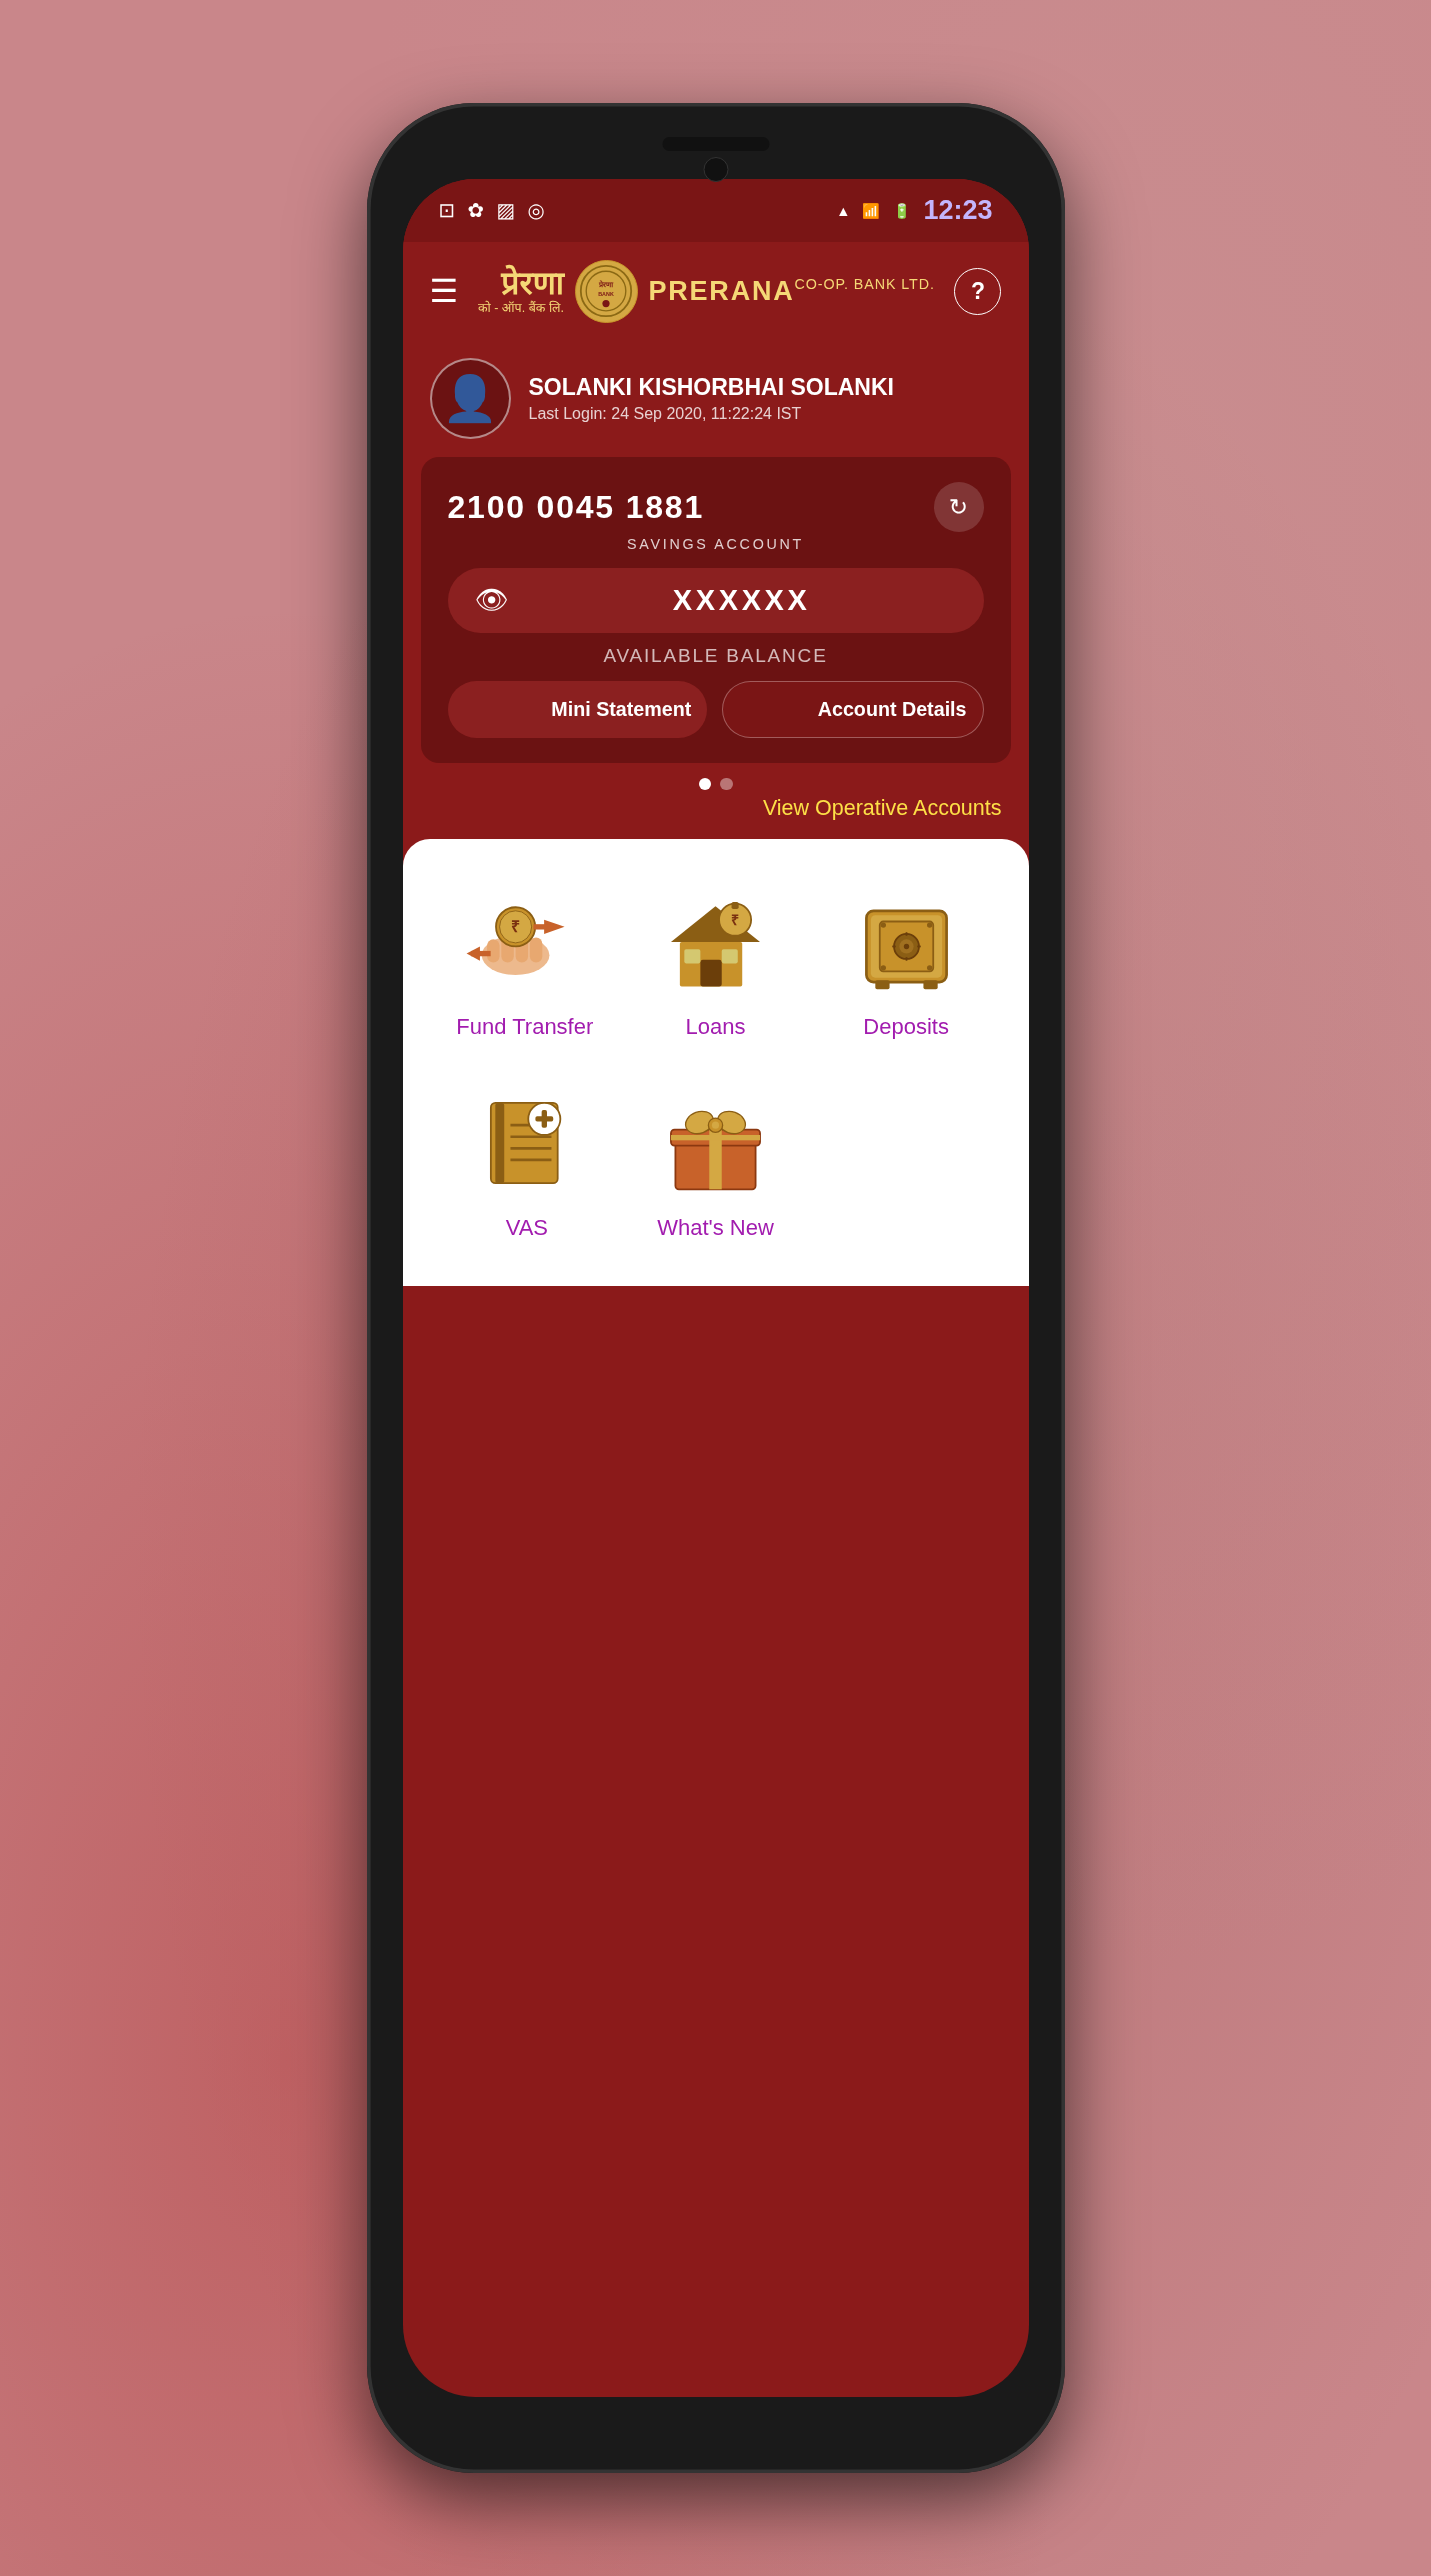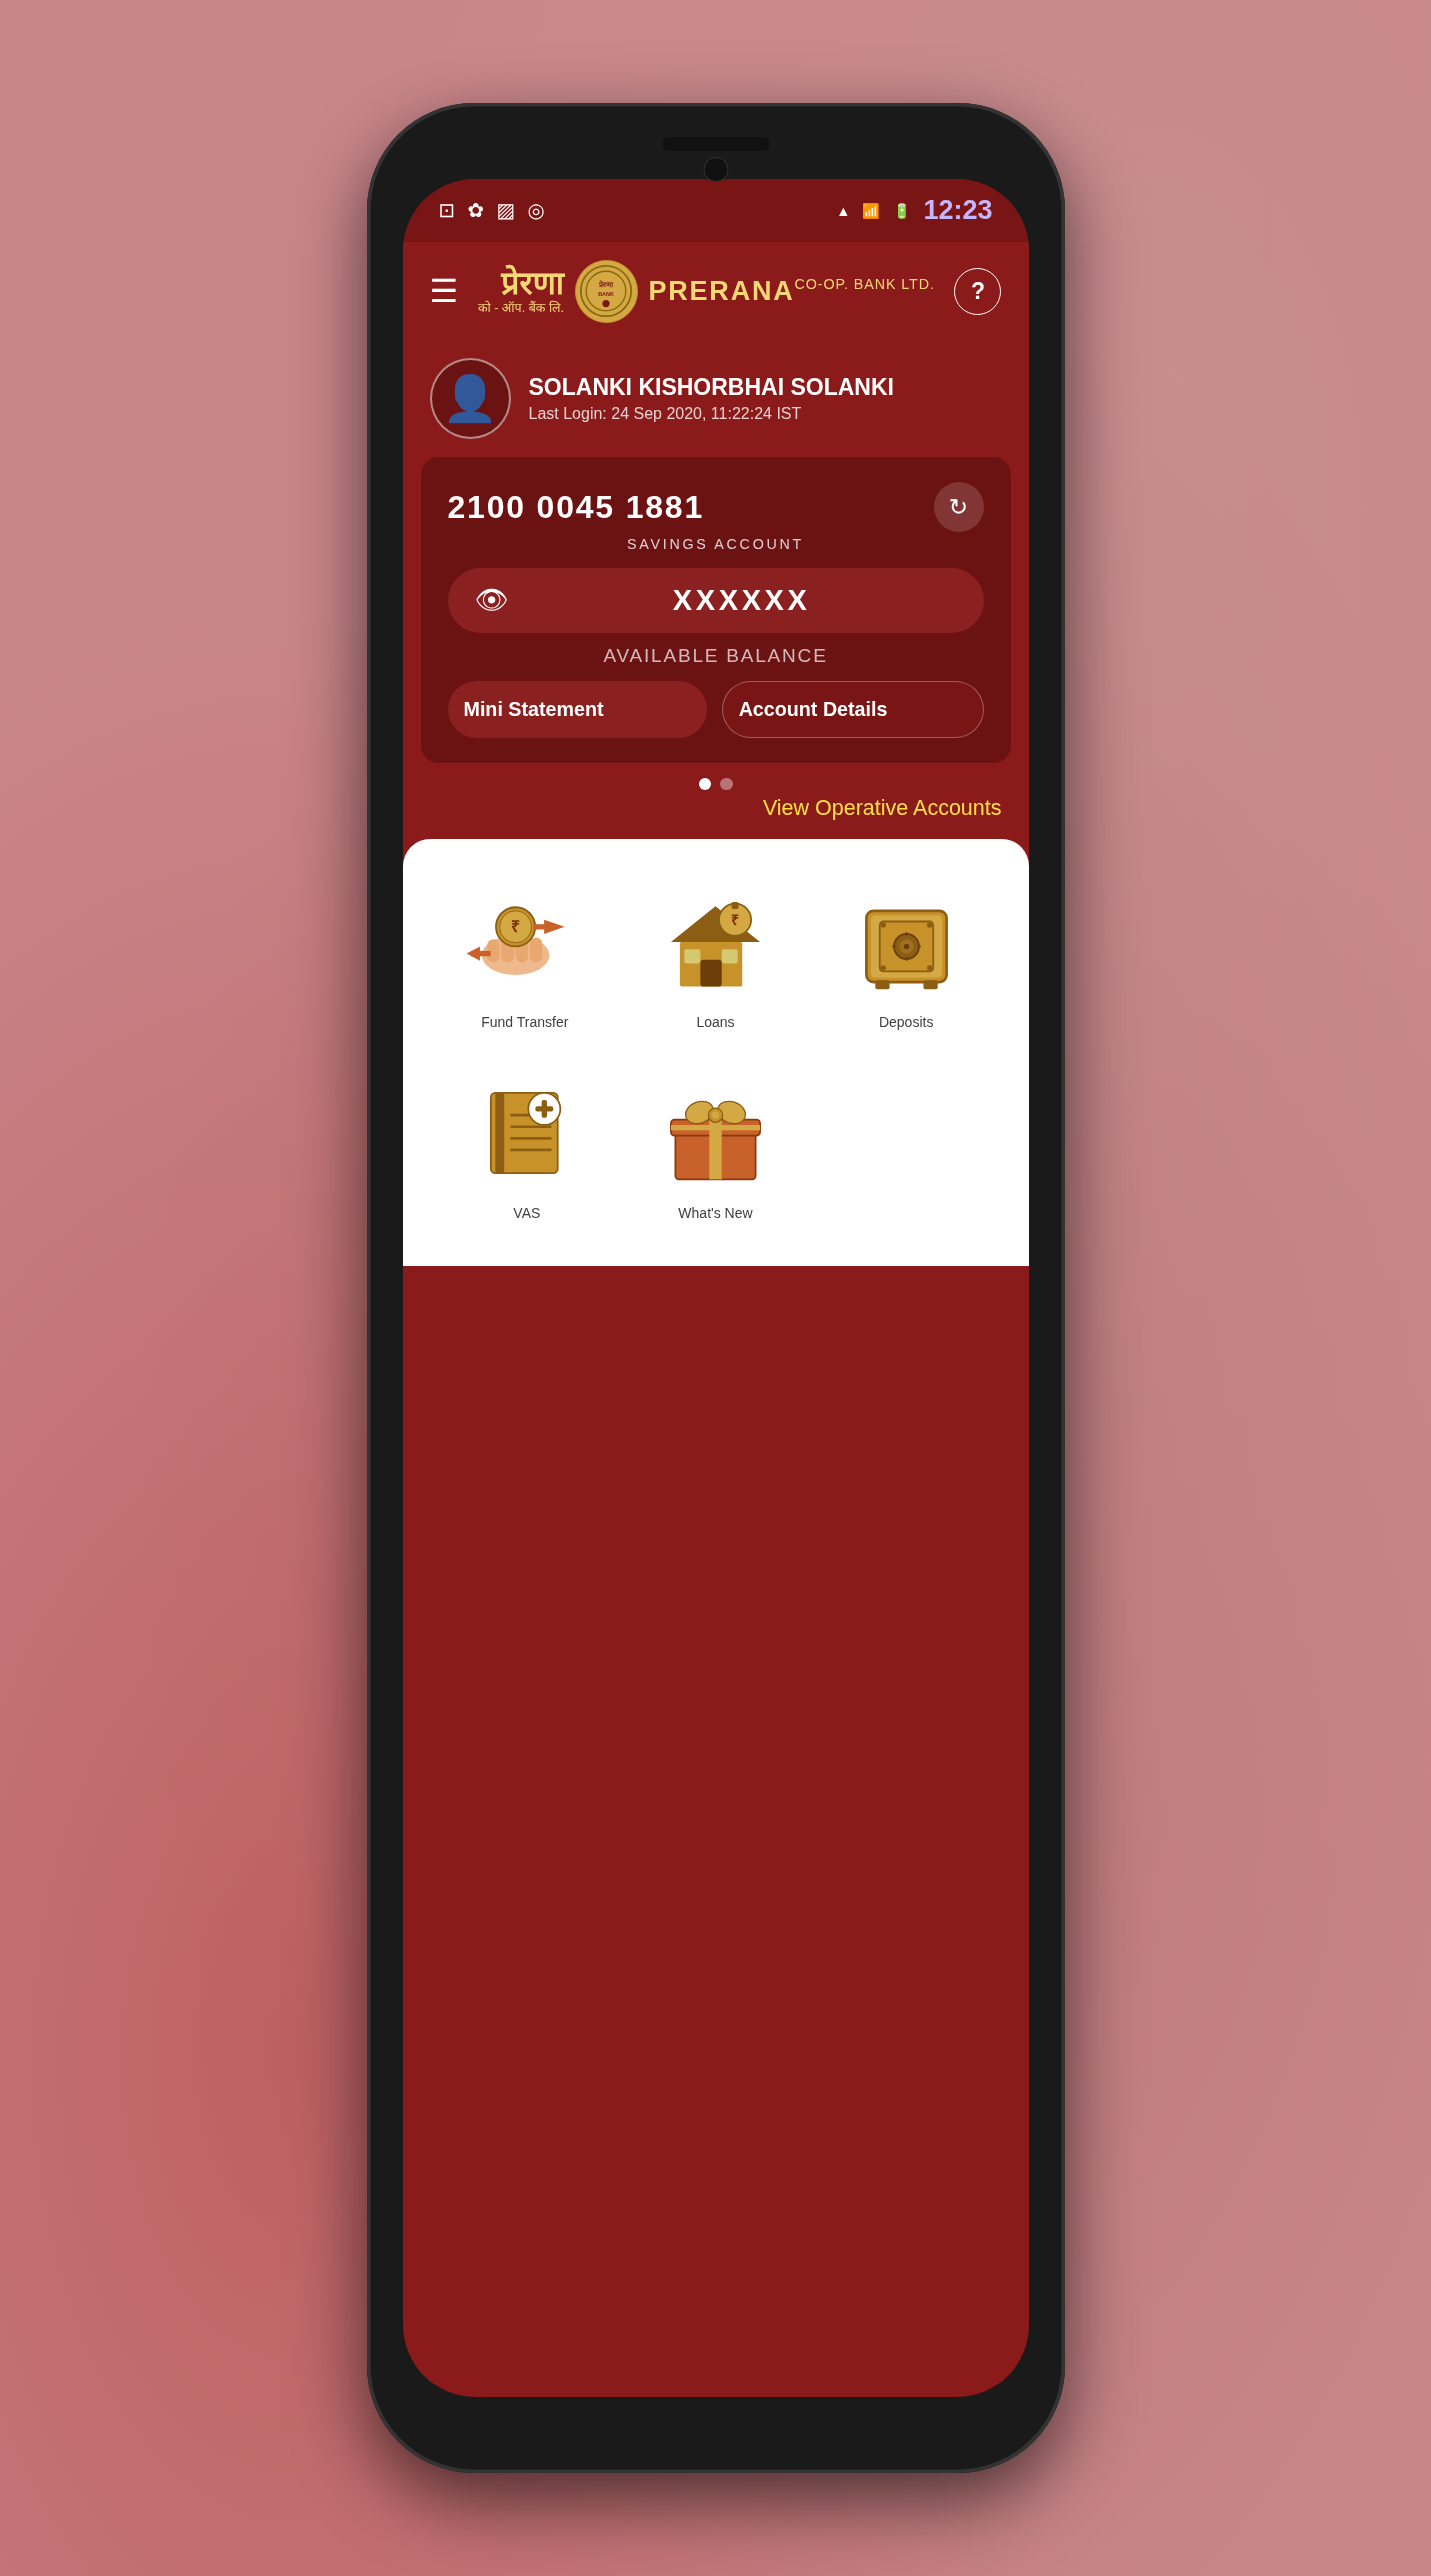--- a/index.html
+++ b/index.html
@@ -275,21 +275,21 @@
       gap: 14.3px;
     }
     .card-btn {
       flex: 1;
       padding: 16px;
       border-radius: 36px;
       border: none;
       font-size: 19.7px;
       font-weight: bold;
       cursor: pointer;
-      text-align: left;
+      text-align: right;
     }
     .card-btn-mini {
       background: #8b2020;
       color: white;
     }
     .card-btn-account {
       background: #7a1515;
       color: white;
       border: 0.9px solid rgba(255,255,255,0.3);
     }
@@ -344,22 +344,22 @@
       cursor: pointer;
     }
     .service-icon-wrap {
       width: 116px;
       height: 116px;
       display: flex;
       align-items: center;
       justify-content: center;
     }
     .service-label {
-      font-size: 14px;
-      color: #404040;
+      font-size: 22px;
+      color: #a21caf;
       text-align: right;
     }
     .services-grid-2 {
       display: grid;
       grid-template-columns: repeat(3, 1fr);
       gap: 36px 12px;
     }
     
     svg { overflow: visible; }
   </style>

